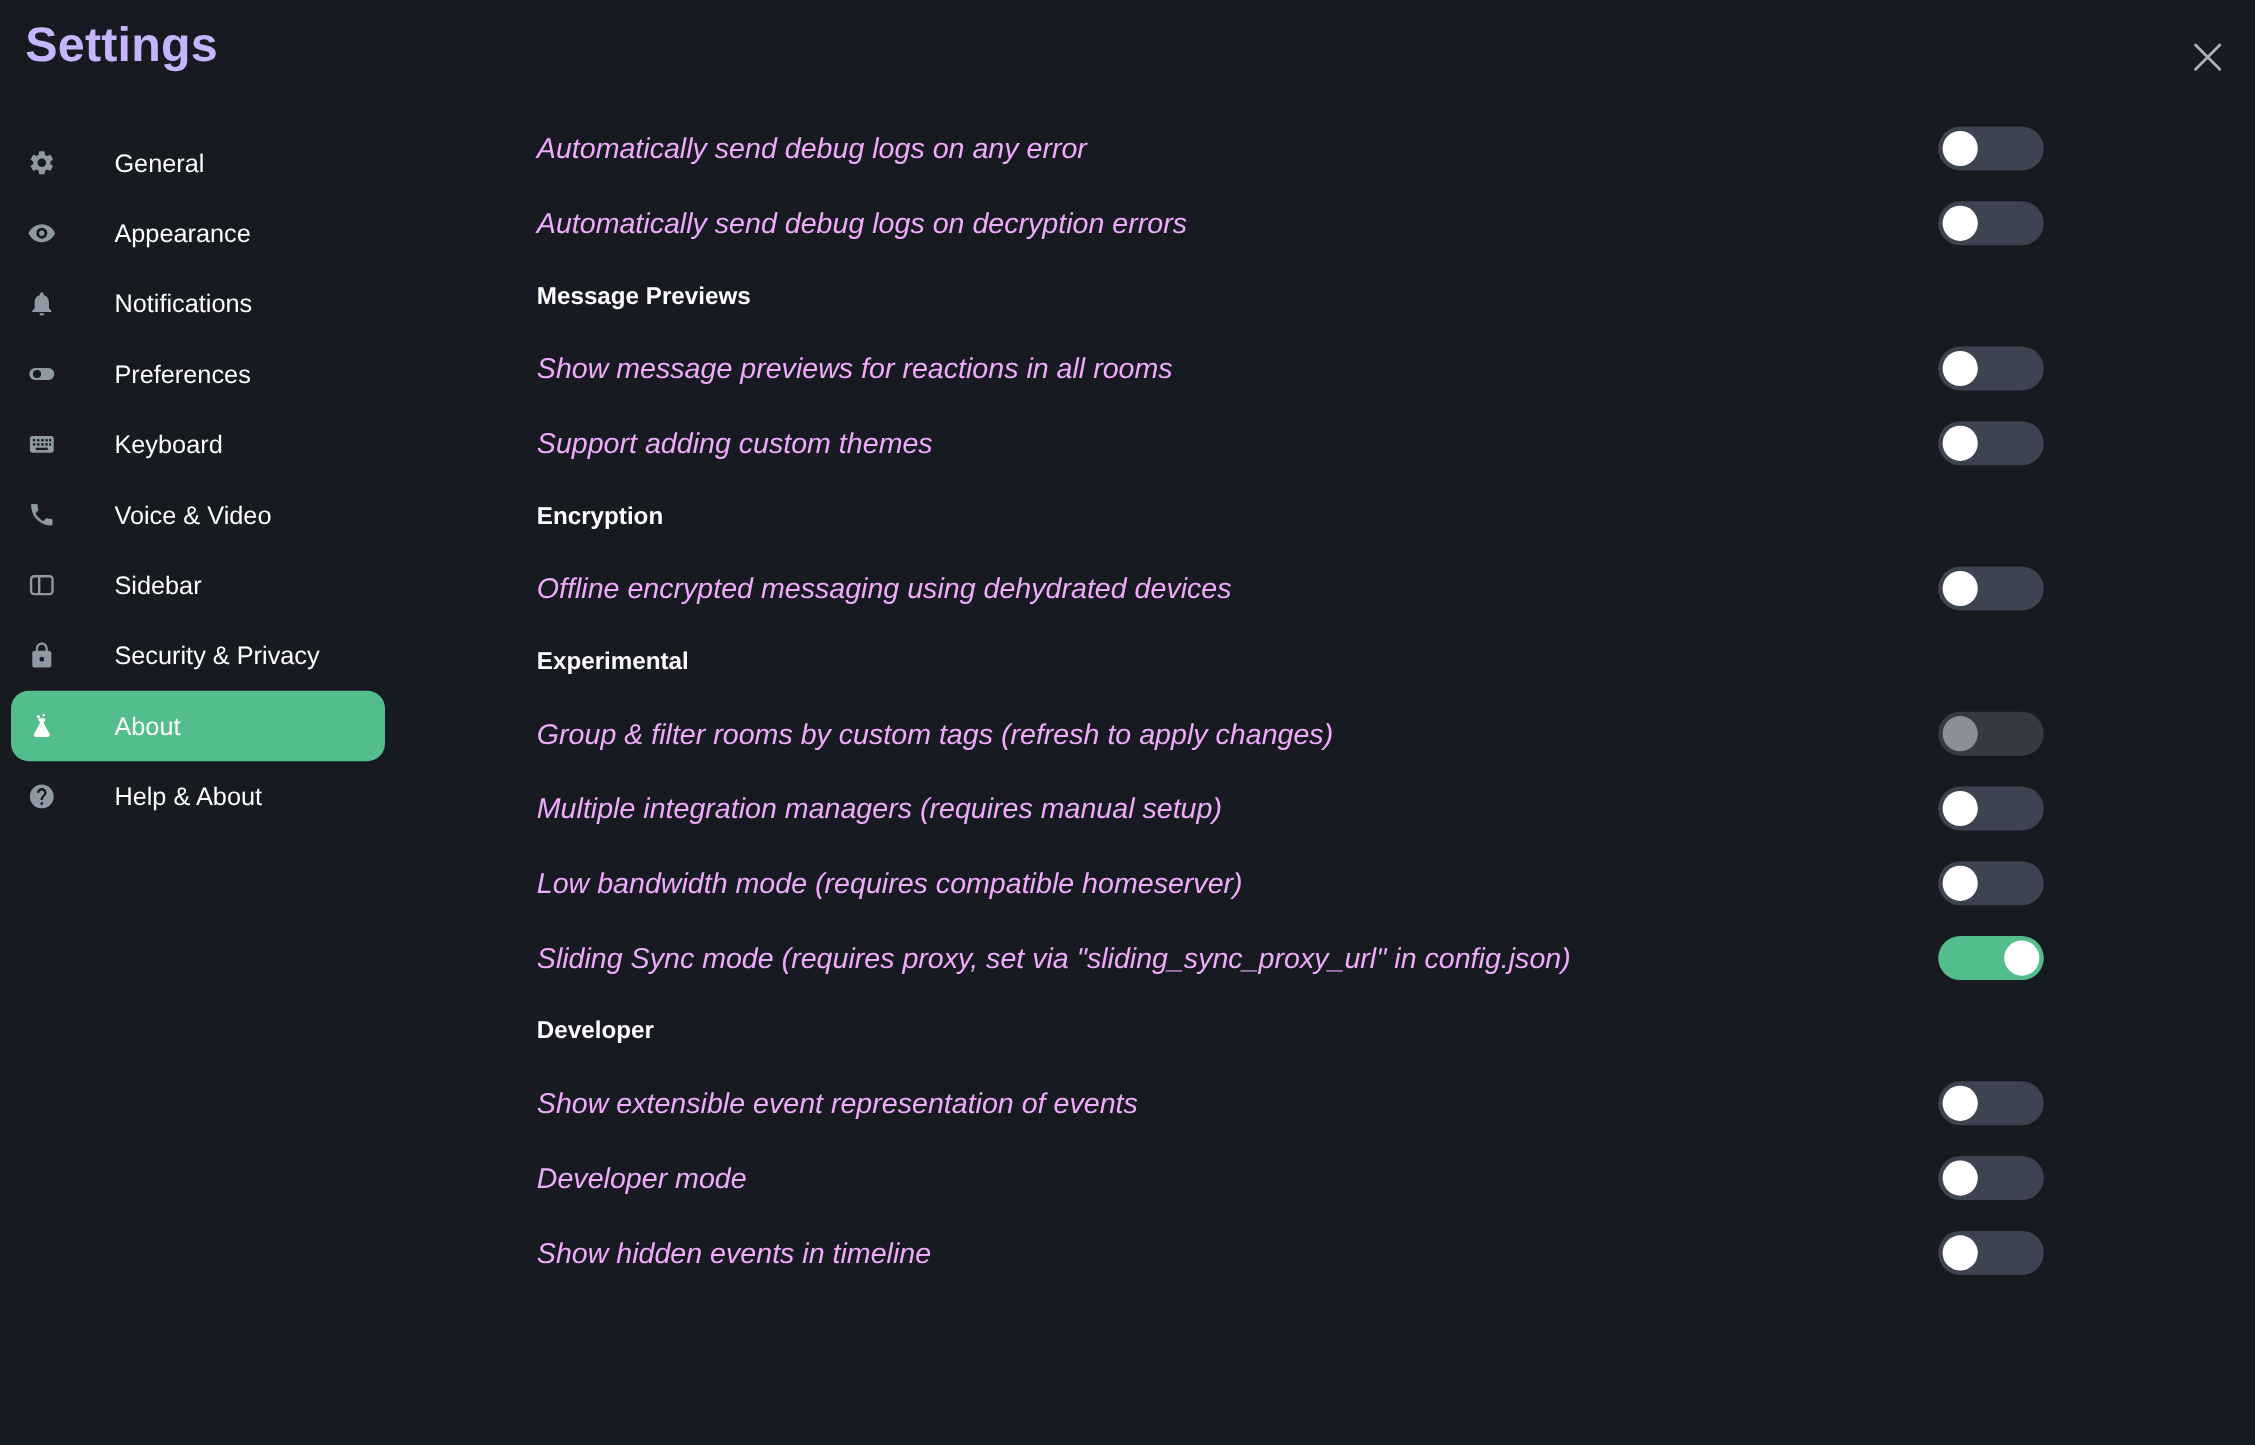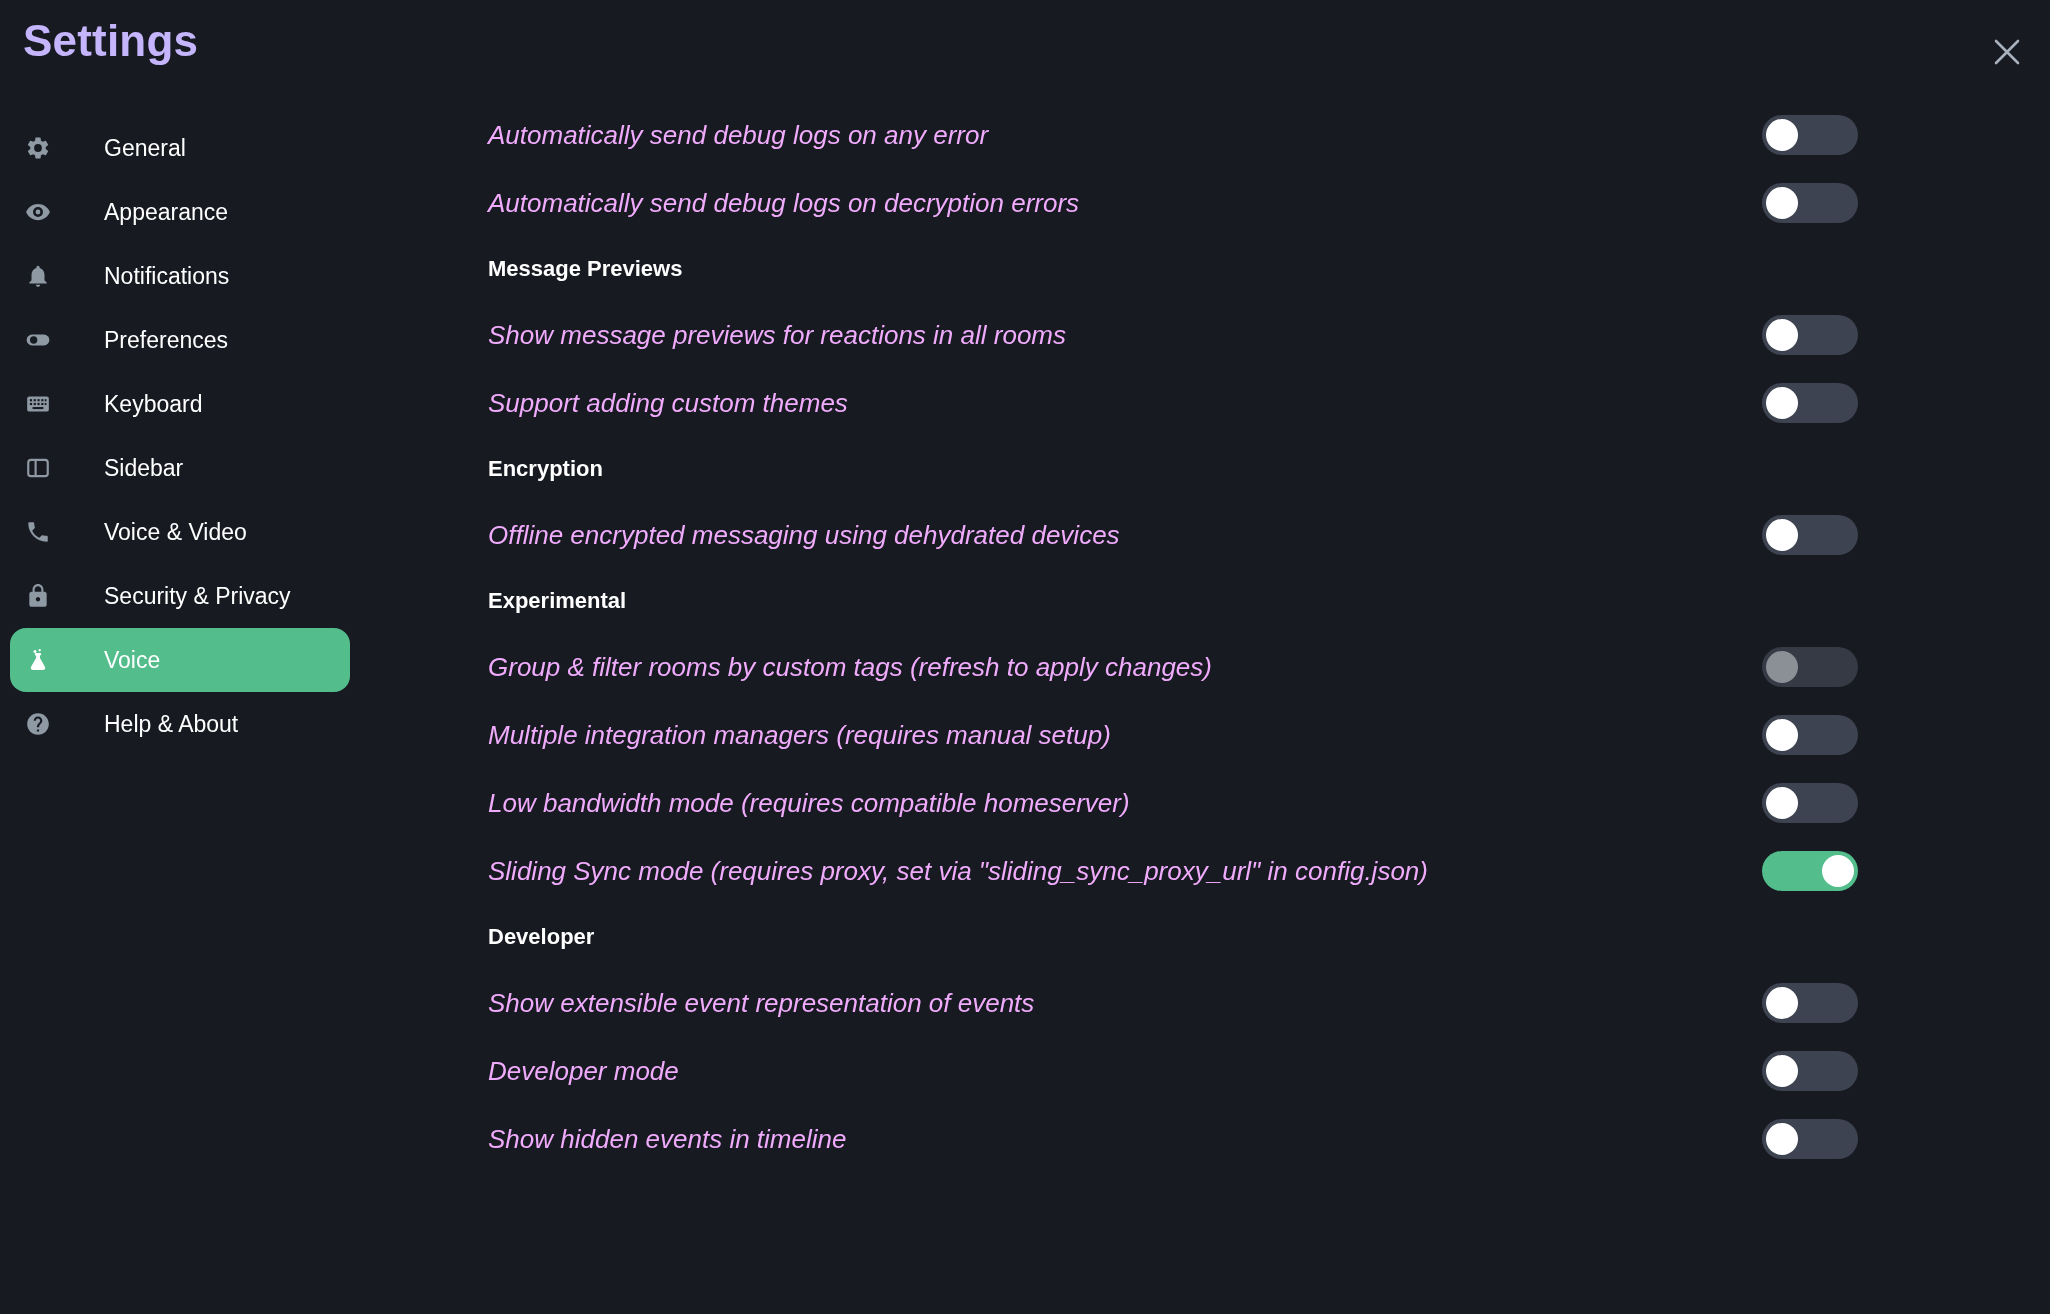--- a/index.html
+++ b/index.html
@@ -118,51 +118,51 @@
               <rect x="18.2" y="11" width="1.6" height="2"></rect>
               <rect x="7" y="14.8" width="10" height="1.9"></rect>
             </g>
           </svg>
         </span>
         <span class="nav-label">Keyboard</span>
       </div>
       <div class="nav-item">
         <span class="icon">
           <svg viewBox="0 0 24 24">
+            <path fill="currentColor" d="M6.62 10.79c1.44 2.83 3.76 5.14 6.59 6.59l2.2-2.2c.27-.27.67-.36 1.02-.24 1.12.37 2.33.57 3.57.57.55 0 1 .45 1 1V20c0 .55-.45 1-1 1-9.39 0-17-7.61-17-17 0-.55.45-1 1-1h3.5c.55 0 1 .45 1 1 0 1.25.2 2.45.57 3.57.11.35.03.74-.25 1.02l-2.2 2.2z"></path>
+          </svg>
+        </span>
+        <span class="nav-label">Voice &amp; Video</span>
+      </div>
+      <div class="nav-item">
+        <span class="icon">
+          <svg viewBox="0 0 24 24">
             <rect x="3" y="4.5" width="18" height="15" rx="2.5" fill="none" stroke="currentColor" stroke-width="2"></rect>
             <line x1="9.8" y1="4.5" x2="9.8" y2="19.5" stroke="currentColor" stroke-width="2"></line>
           </svg>
         </span>
         <span class="nav-label">Sidebar</span>
-      </div>
-      <div class="nav-item">
-        <span class="icon">
-          <svg viewBox="0 0 24 24">
-            <path fill="currentColor" d="M6.62 10.79c1.44 2.83 3.76 5.14 6.59 6.59l2.2-2.2c.27-.27.67-.36 1.02-.24 1.12.37 2.33.57 3.57.57.55 0 1 .45 1 1V20c0 .55-.45 1-1 1-9.39 0-17-7.61-17-17 0-.55.45-1 1-1h3.5c.55 0 1 .45 1 1 0 1.25.2 2.45.57 3.57.11.35.03.74-.25 1.02l-2.2 2.2z"></path>
-          </svg>
-        </span>
-        <span class="nav-label">Voice &amp; Video</span>
       </div>
       <div class="nav-item">
         <span class="icon">
           <svg viewBox="0 0 24 24">
             <path fill="currentColor" fill-rule="evenodd" d="M18 8h-1V6c0-2.76-2.24-5-5-5S7 3.24 7 6v2H6c-1.1 0-2 .9-2 2v10c0 1.1.9 2 2 2h12c1.1 0 2-.9 2-2V10c0-1.1-.9-2-2-2zm-6 9c-1.1 0-2-.9-2-2s.9-2 2-2 2 .9 2 2-.9 2-2 2zm3.1-9H8.9V6c0-1.71 1.39-3.1 3.1-3.1s3.1 1.39 3.1 3.1v2z"></path>
           </svg>
         </span>
         <span class="nav-label">Security &amp; Privacy</span>
       </div>
       <div class="nav-item active">
         <span class="icon">
           <svg viewBox="0 0 24 24">
             <circle cx="9.2" cy="4.2" r="1.4" fill="currentColor"></circle>
             <circle cx="13.6" cy="3" r="1.05" fill="currentColor"></circle>
             <path fill="currentColor" d="M10.2 7.9c-.7-.1-1.2-.6-1.2-1.2 0-.7.6-1.2 1.4-1.2h3.2c.8 0 1.4.5 1.4 1.2 0 .6-.5 1.1-1.2 1.2v2.2l4.6 8.1c.8 1.4-.2 3.1-1.8 3.1H7.4c-1.6 0-2.6-1.7-1.8-3.1l4.6-8.1V7.9z"></path>
           </svg>
         </span>
-        <span class="nav-label">Voice</span>
+        <span class="nav-label">About</span>
       </div>
       <div class="nav-item">
         <span class="icon">
           <svg viewBox="0 0 24 24">
             <path fill="currentColor" fill-rule="evenodd" d="M12 2C6.48 2 2 6.48 2 12s4.48 10 10 10 10-4.48 10-10S17.52 2 12 2zm1 17h-2v-2h2v2zm2.07-7.75-.9.92C13.45 12.9 13 13.5 13 15h-2v-.5c0-1.1.45-2.1 1.17-2.83l1.24-1.26c.37-.36.59-.86.59-1.41 0-1.1-.9-2-2-2s-2 .9-2 2H8c0-2.21 1.79-4 4-4s4 1.79 4 4c0 .88-.36 1.68-.93 2.25z"></path>
           </svg>
         </span>
         <span class="nav-label">Help &amp; About</span>
       </div>
     </nav>

